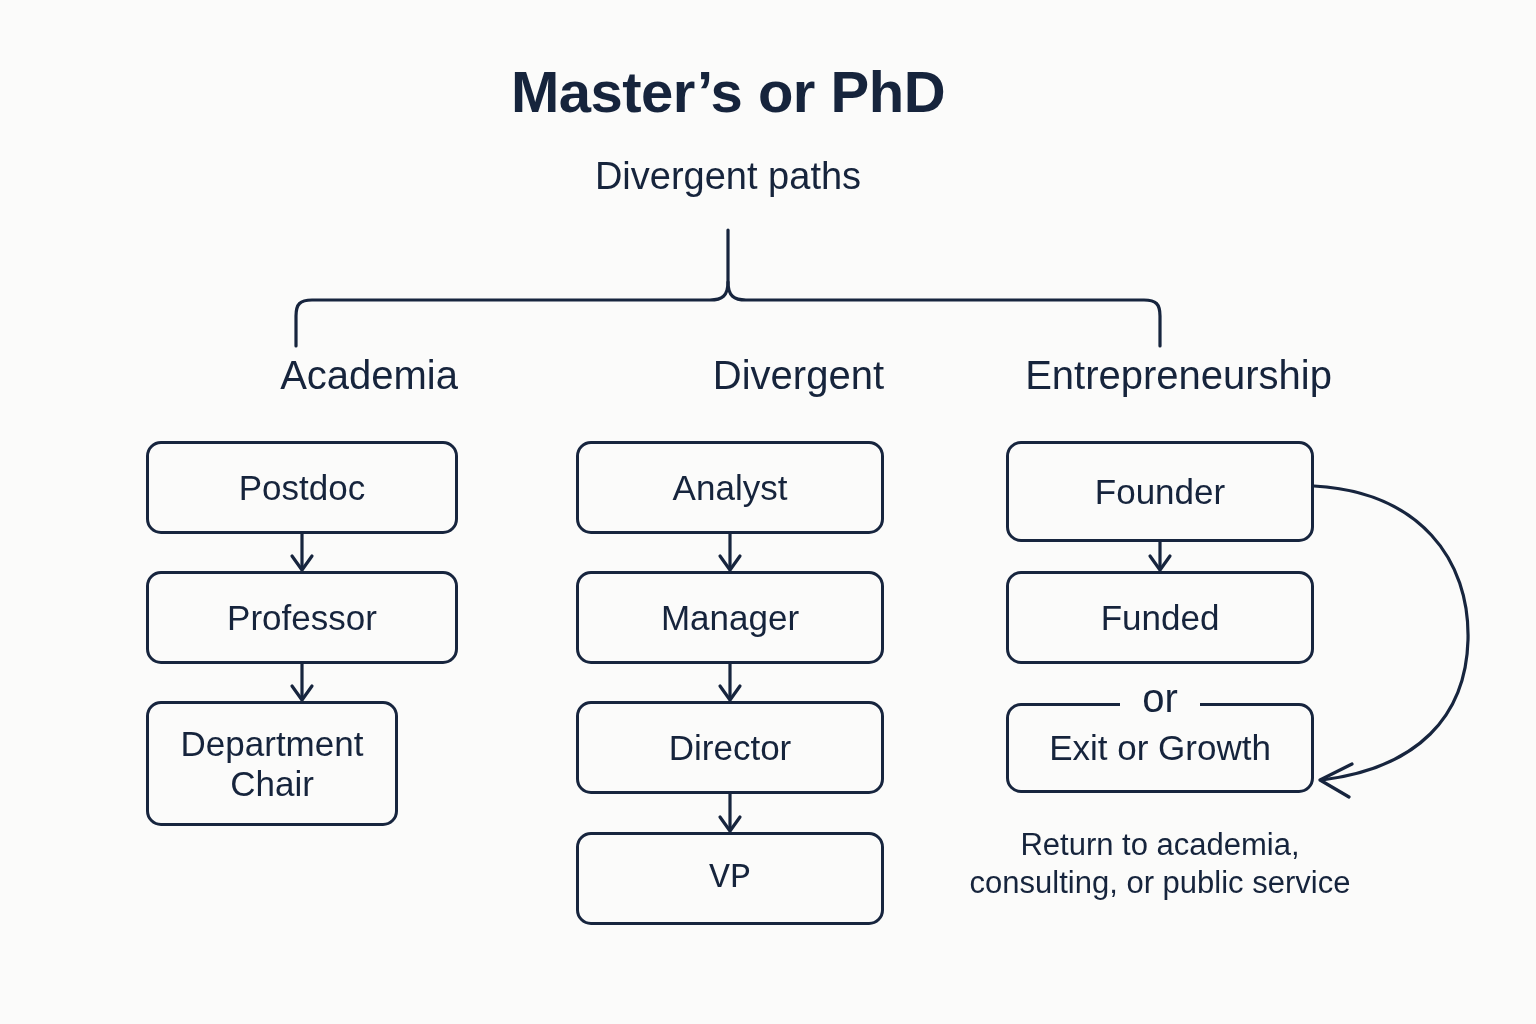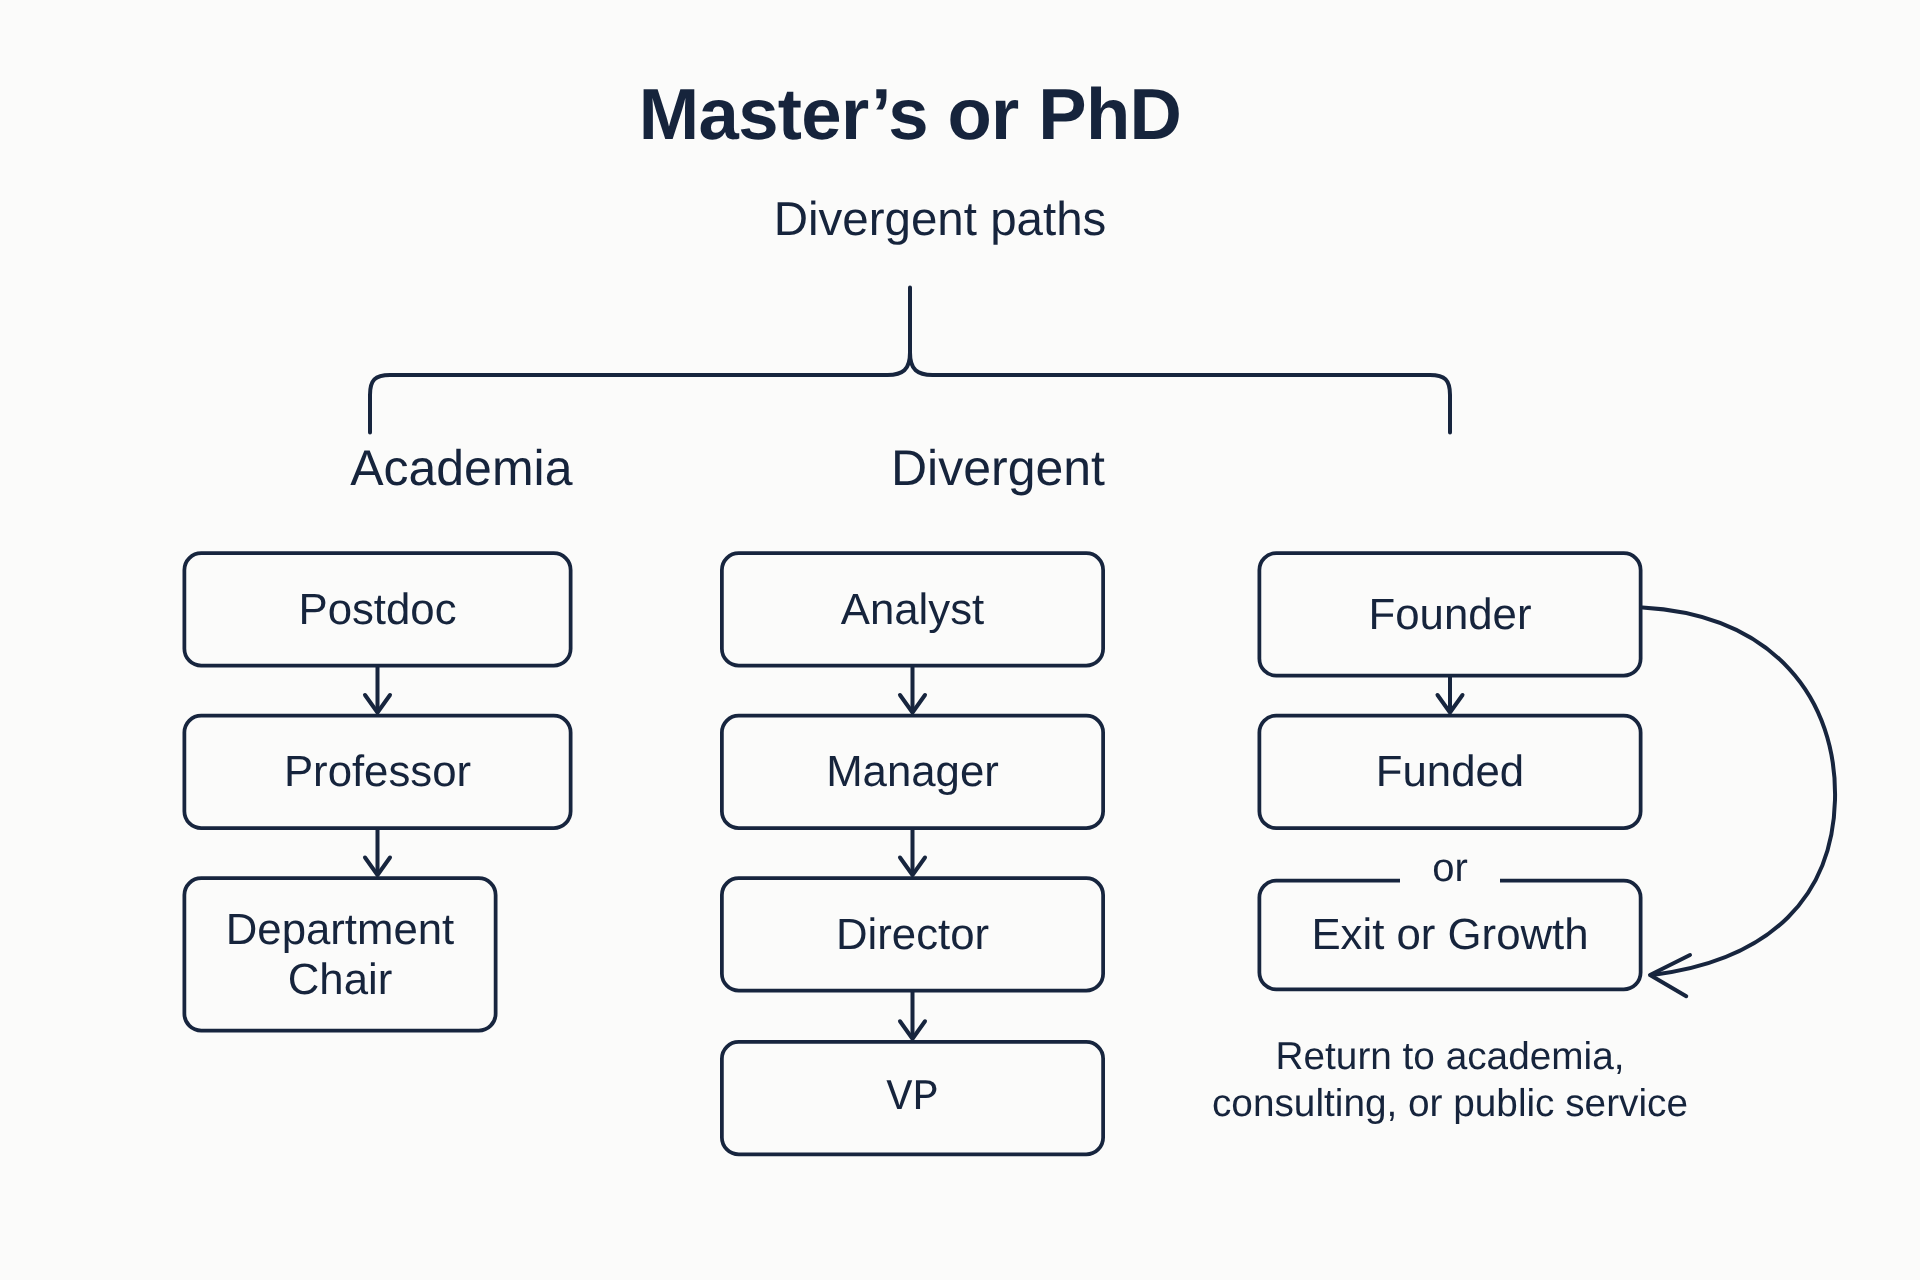--- a/index.html
+++ b/index.html
@@ -35,21 +35,20 @@
   #subtitle {
     position: absolute;
     left: 0;
     top: 156px;
     width: 1456px;
     text-align: center;
     font-size: 38px;
     font-weight: 400;
     color: #16243c;
     line-height: 1.1;
-    padding-left: 24px;
   }
 
   
   #wires {
     position: absolute;
     left: 0;
     top: 0;
     width: 1536px;
     height: 1024px;
     pointer-events: none;
@@ -107,21 +106,21 @@
   .n-funded   { left: 1006px; top: 571px; width: 308px; height: 93px; }
   .n-exit     { left: 1006px; top: 703px; width: 308px; height: 90px; }
 
   
   #or-label {
     position: absolute;
     left: 1120px;
     top: 676px;
     width: 80px;
     text-align: center;
-    font-size: 32px;
+    font-size: 40px;
     line-height: 1;
     color: #16243c;
     background: #fbfbfa;
     padding: 2px 10px 6px 10px;
     box-sizing: border-box;
   }
 
   
   #footnote {
     position: absolute;
@@ -194,20 +193,23 @@
       </g>
     </g>
   </svg>
 
   <div class="column col-academia">
     <div class="col-head">Academia</div>
   </div>
   <div class="column col-industry">
     <div class="col-head">Divergent</div>
   </div>
+  <div class="column col-entre">
+    <div class="col-head">Entrepreneurship</div>
+  </div>
 
   <div class="node n-postdoc">Postdoc</div>
   <div class="node n-prof">Professor</div>
   <div class="node n-chair">Department Chair</div>
 
   <div class="node n-analyst">Analyst</div>
   <div class="node n-manager">Manager</div>
   <div class="node n-director">Director</div>
   <div class="node n-vp">VP</div>
 

